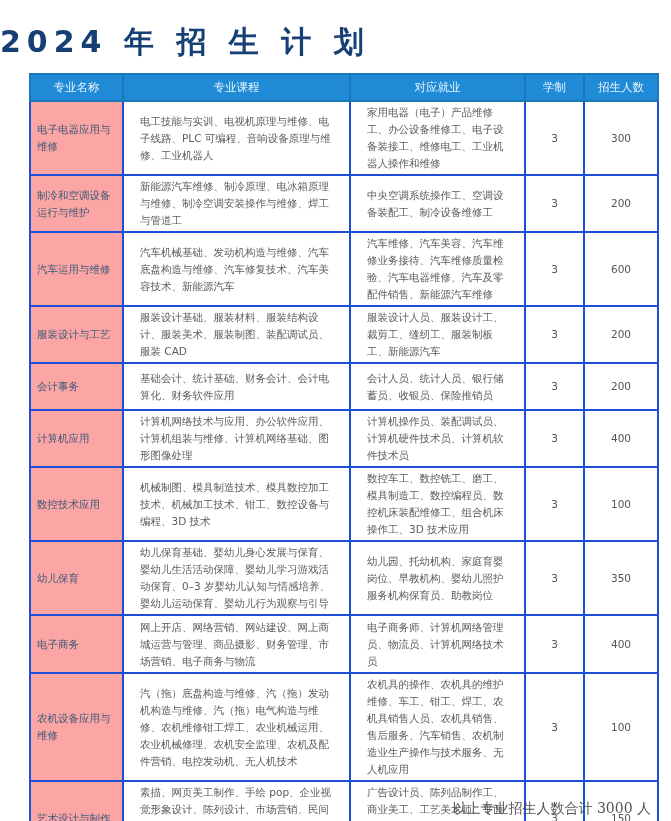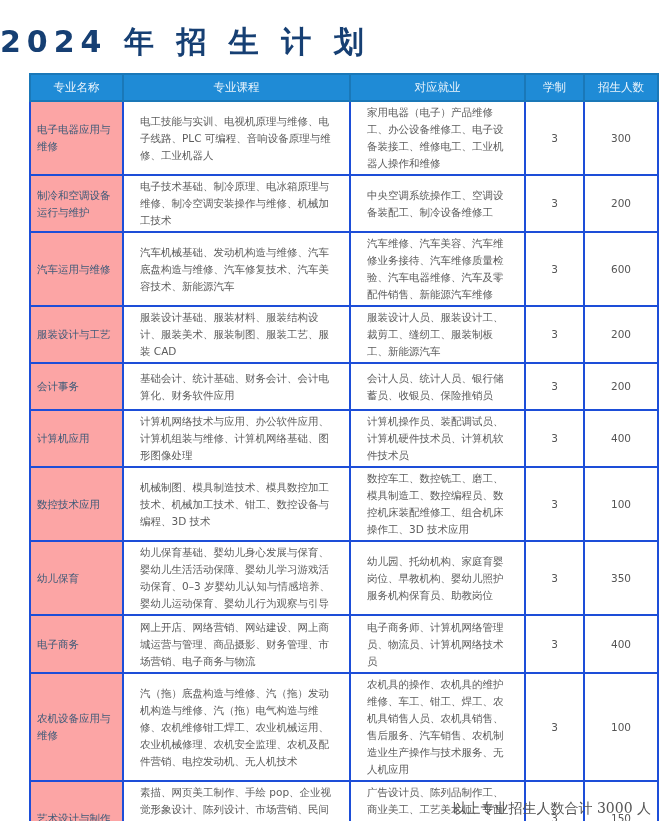--- a/index.html
+++ b/index.html
@@ -68,35 +68,35 @@
   <tbody>
     <tr style="height:58px">
       <td class="name"><span>电子电器应用与维修</span></td>
       <td class="text">电工技能与实训、电视机原理与维修、电子线路、PLC 可编程、音响设备原理与维修、工业机器人</td>
       <td class="text">家用电器（电子）产品维修工、办公设备维修工、电子设备装接工、维修电工、工业机器人操作和维修</td>
       <td class="num">3</td>
       <td class="num">300</td>
     </tr>
     <tr style="height:45px">
       <td class="name">制冷和空调设备运行与维护</td>
-      <td class="text">电子技术基础、制冷原理、电冰箱原理与维修、制冷空调安装操作与维修、机械加工技术</td>
+      <td class="text">新能源汽车维修、制冷原理、电冰箱原理与维修、制冷空调安装操作与维修、焊工与管道工</td>
       <td class="text">中央空调系统操作工、空调设备装配工、制冷设备维修工</td>
       <td class="num">3</td>
       <td class="num">200</td>
     </tr>
     <tr style="height:73px">
       <td class="name">汽车运用与维修</td>
       <td class="text">汽车机械基础、发动机构造与维修、汽车底盘构造与维修、汽车修复技术、汽车美容技术、新能源汽车</td>
       <td class="text">汽车维修、汽车美容、汽车维修业务接待、汽车维修质量检验、汽车电器维修、汽车及零配件销售、新能源汽车维修</td>
       <td class="num">3</td>
       <td class="num">600</td>
     </tr>
     <tr style="height:50px">
       <td class="name">服装设计与工艺</td>
-      <td class="text">服装设计基础、服装材料、服装结构设计、服装美术、服装制图、服装工艺、服装 CAD</td>
+      <td class="text">服装设计基础、服装材料、服装结构设计、服装美术、服装制图、装配调试员、服装 CAD</td>
       <td class="text">服装设计人员、服装设计工、裁剪工、缝纫工、服装制板工、新能源汽车</td>
       <td class="num">3</td>
       <td class="num">200</td>
     </tr>
     <tr style="height:47px">
       <td class="name">会计事务</td>
       <td class="text">基础会计、统计基础、财务会计、会计电算化、财务软件应用</td>
       <td class="text">会计人员、统计人员、银行储蓄员、收银员、保险推销员</td>
       <td class="num">3</td>
       <td class="num">200</td>

